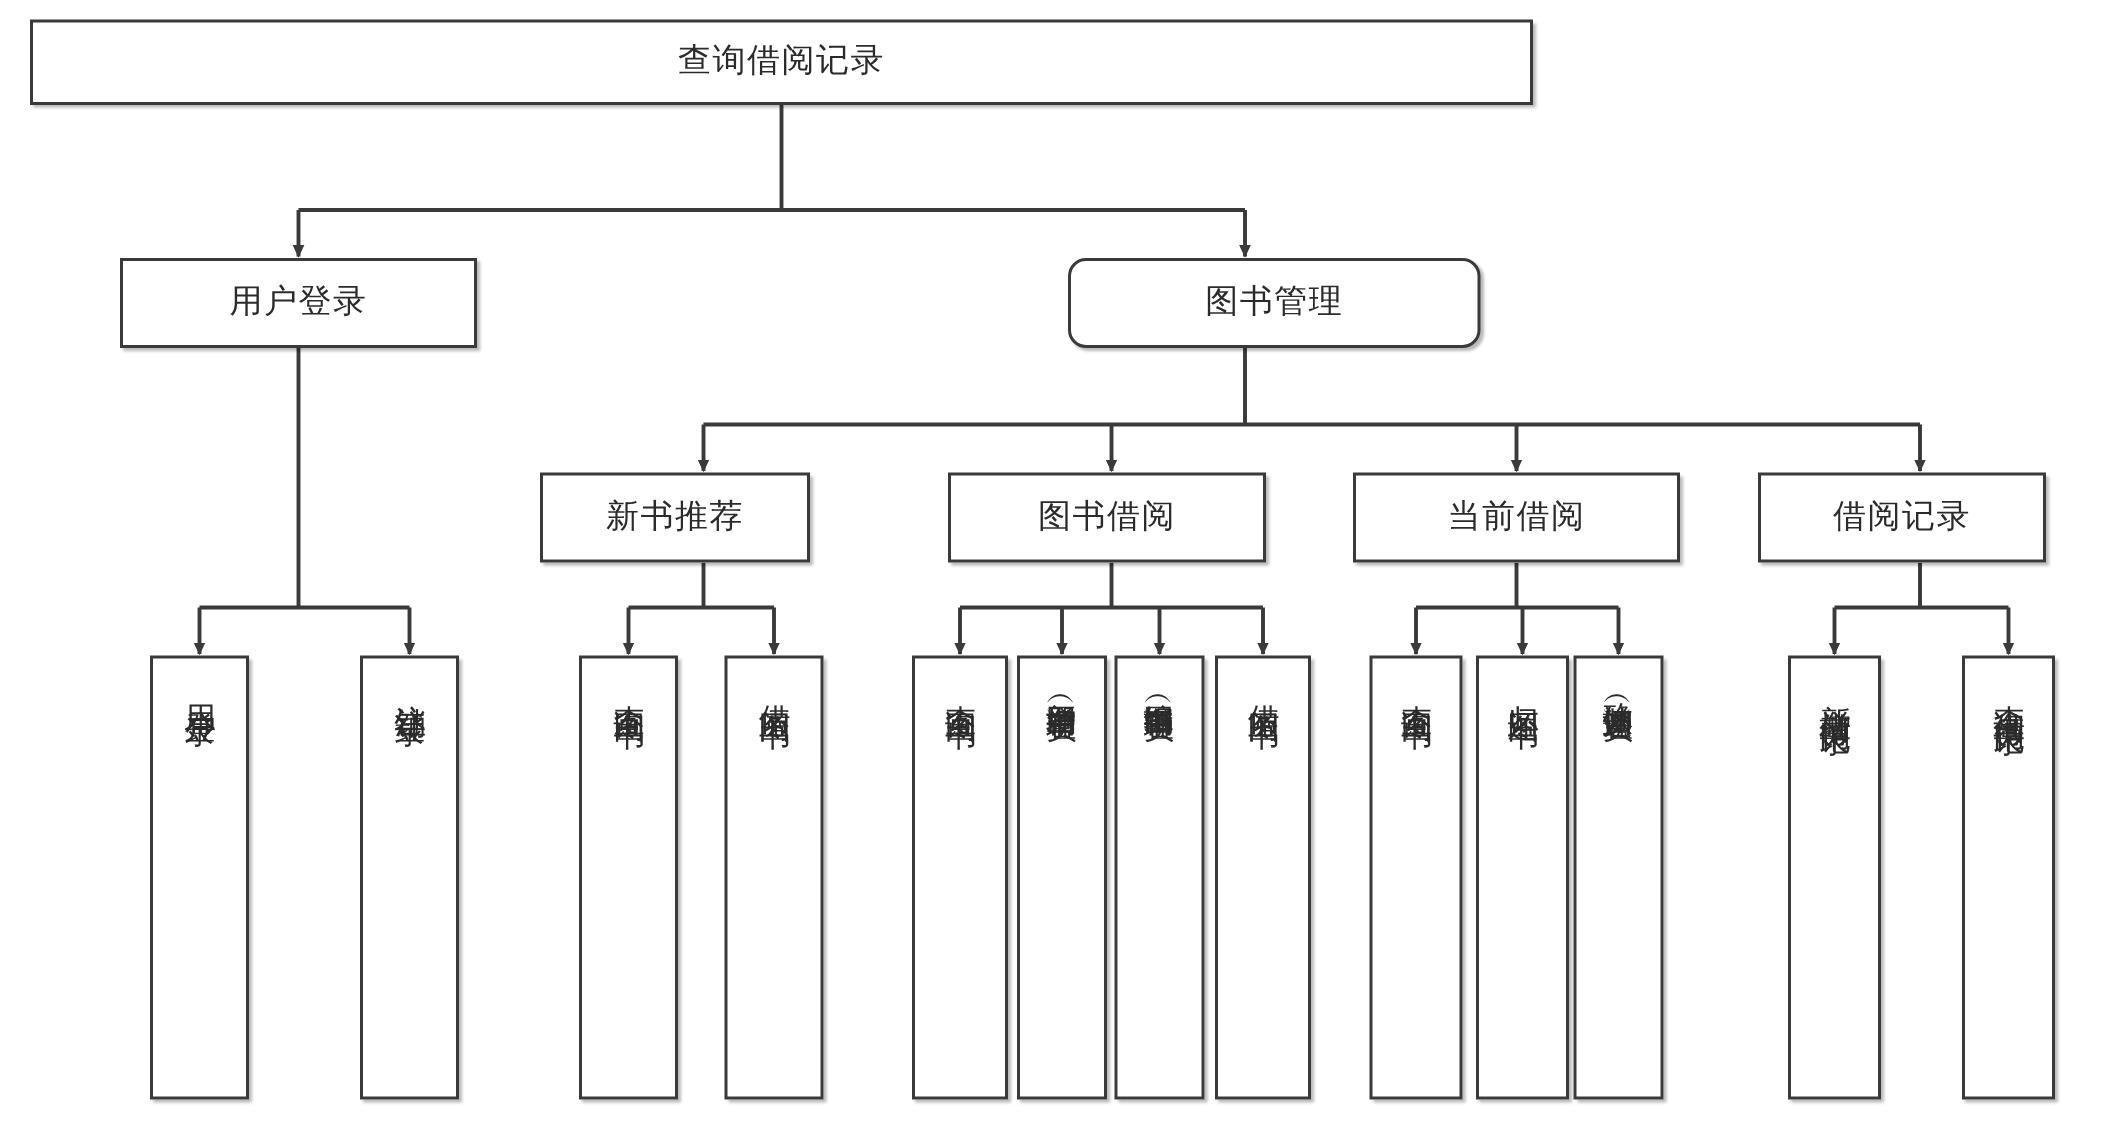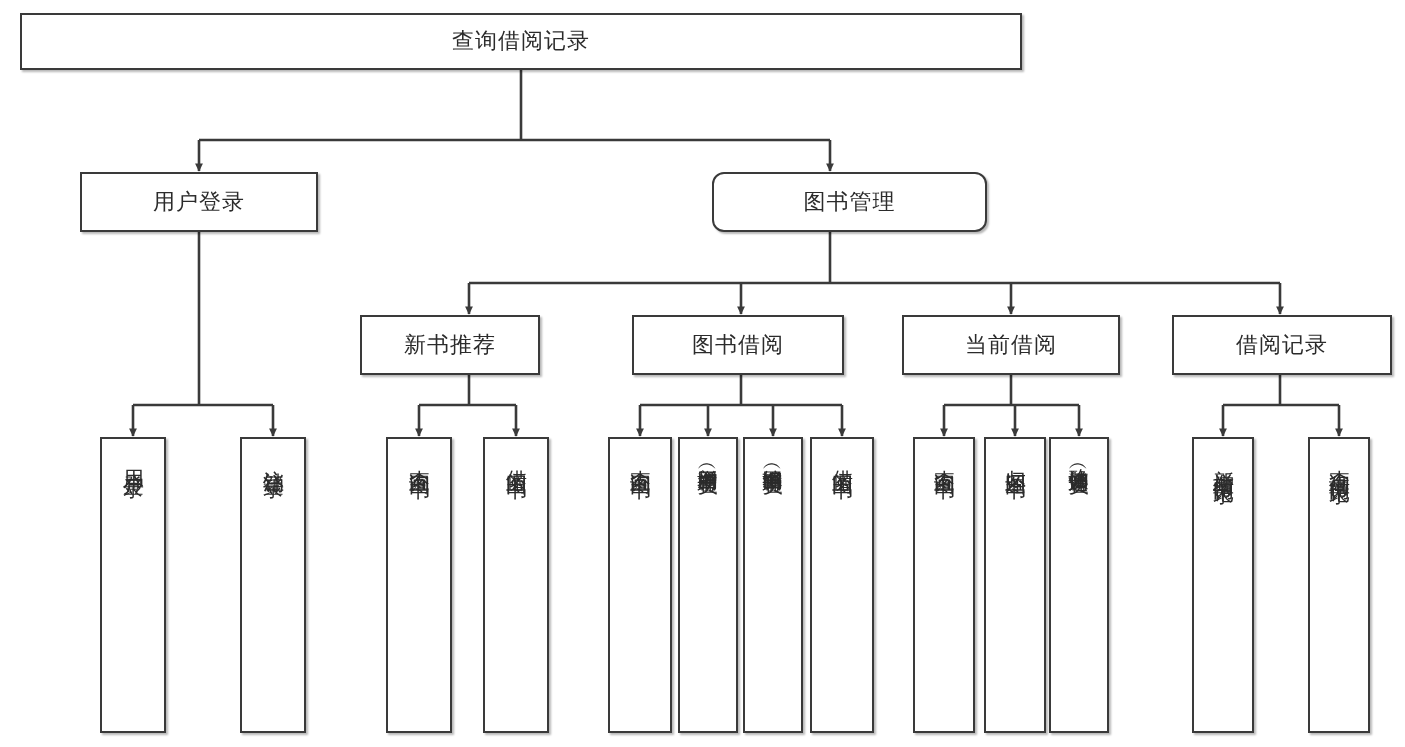--- a/index.html
+++ b/index.html
@@ -132,21 +132,21 @@
       </div>
       <div class="node horiz" style="left: 360px; top: 315px; width: 180px; height: 60px;">
         <span class="node-label">新书推荐</span>
       </div>
       <div class="node horiz" style="left: 632px; top: 315px; width: 212px; height: 60px;">
         <span class="node-label">图书借阅</span>
       </div>
       <div class="node horiz" style="left: 902px; top: 315px; width: 218px; height: 60px; justify-content: center;">
         <span class="node-label">当前借阅</span>
       </div>
-      <div class="node horiz" style="left: 1172px; top: 315px; width: 220px; height: 60px;">
+      <div class="node horiz" style="left: 1172px; top: 315px; width: 192px; height: 60px;">
         <span class="node-label">借阅记录</span>
       </div>
       <div class="node vert" style="left: 100px; top: 437px; width: 66px; height: 296px;">
         <span class="node-label">用户登录</span>
       </div>
       <div class="node vert" style="left: 240px; top: 437px; width: 66px; height: 296px;">
         <span class="node-label">注销登录</span>
       </div>
       <div class="node vert" style="left: 386px; top: 437px; width: 66px; height: 296px;">
         <span class="node-label">查询图书</span>

